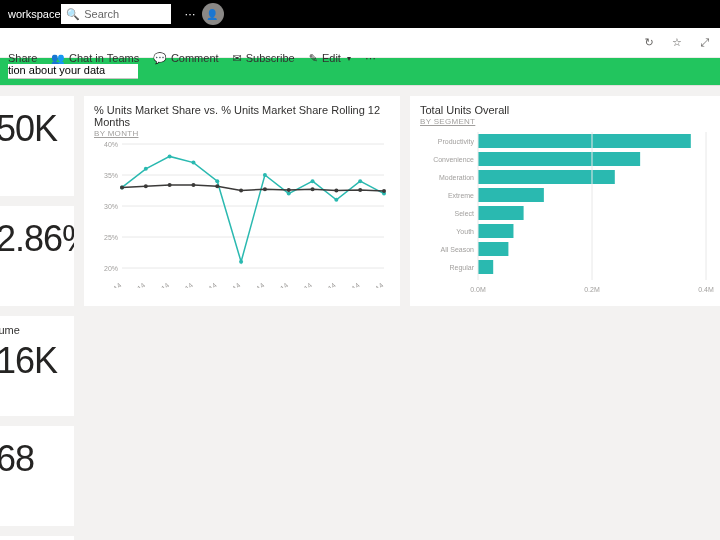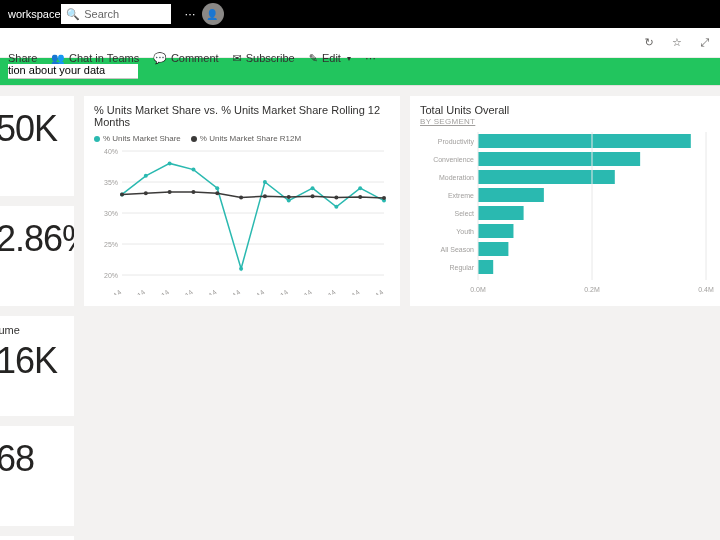--- a/index.html
+++ b/index.html
@@ -95,30 +95,21 @@
     <div class="tile">
       <div class="bignum">68</div>
     </div>
     <div class="tile">
       
     </div>
   </div>
 
   <div class="tile" style="height:210px">
     <h3>% Units Market Share vs. % Units Market Share Rolling 12 Months</h3>
-    <div class="legend">
-      <span>
-          <i class="dot" style="background:#2ab9b0"></i>
-          <span>% Units Market Share</span>
-        </span>
-      <span>
-          <i class="dot" style="background:#3b3a39"></i>
-          <span>% Units Market Share R12M</span>
-        </span>
-    </div>
+    <div class="sub">BY MONTH</div>
     <svg id="ms-chart" width="296" height="150">
         <line x1="28" x2="290" y1="130" y2="130" class="gridline"></line>
         <text x="24" y="133" text-anchor="end" class="axis-lbl">20%</text>
         <line x1="28" x2="290" y1="99" y2="99" class="gridline"></line>
         <text x="24" y="102" text-anchor="end" class="axis-lbl">25%</text>
         <line x1="28" x2="290" y1="68" y2="68" class="gridline"></line>
         <text x="24" y="71" text-anchor="end" class="axis-lbl">30%</text>
         <line x1="28" x2="290" y1="37" y2="37" class="gridline"></line>
         <text x="24" y="40" text-anchor="end" class="axis-lbl">35%</text>
         <line x1="28" x2="290" y1="6" y2="6" class="gridline"></line>

